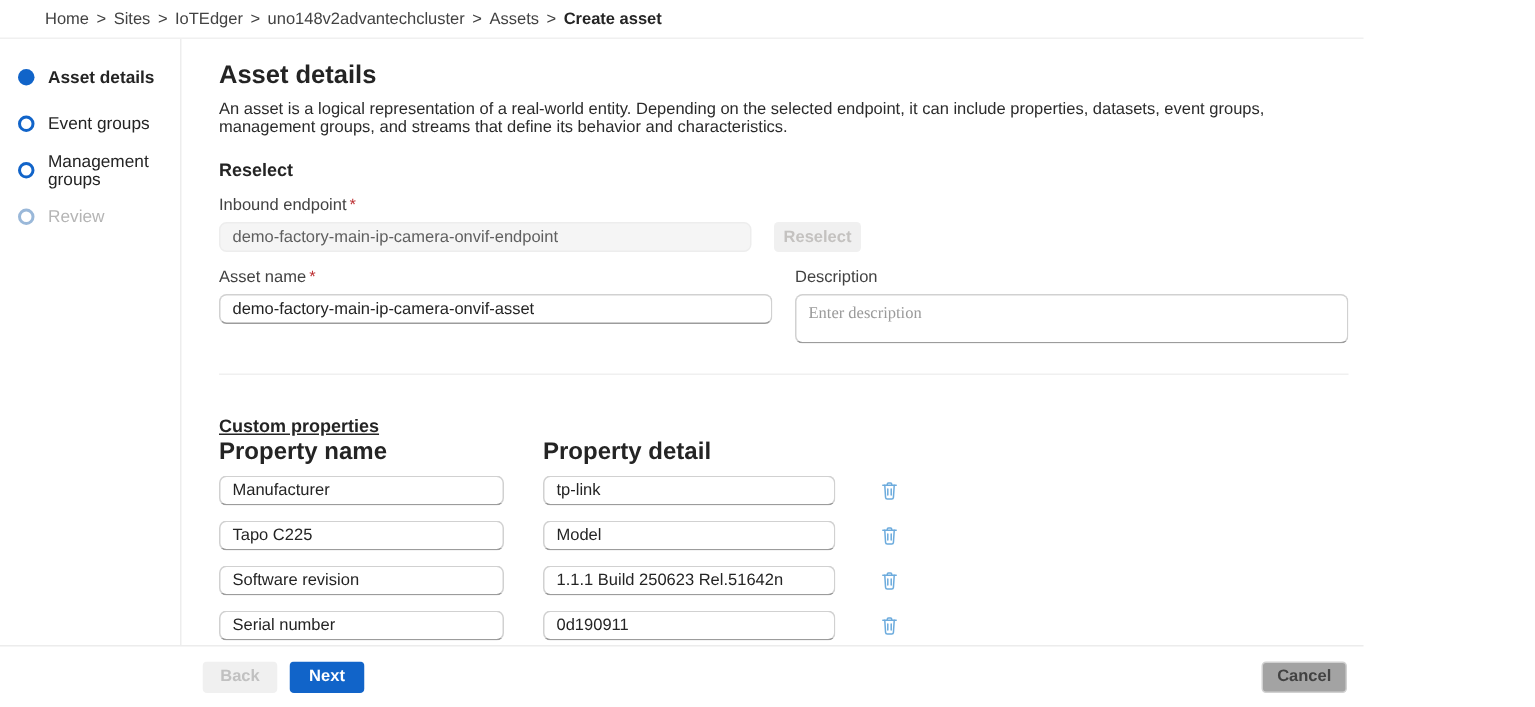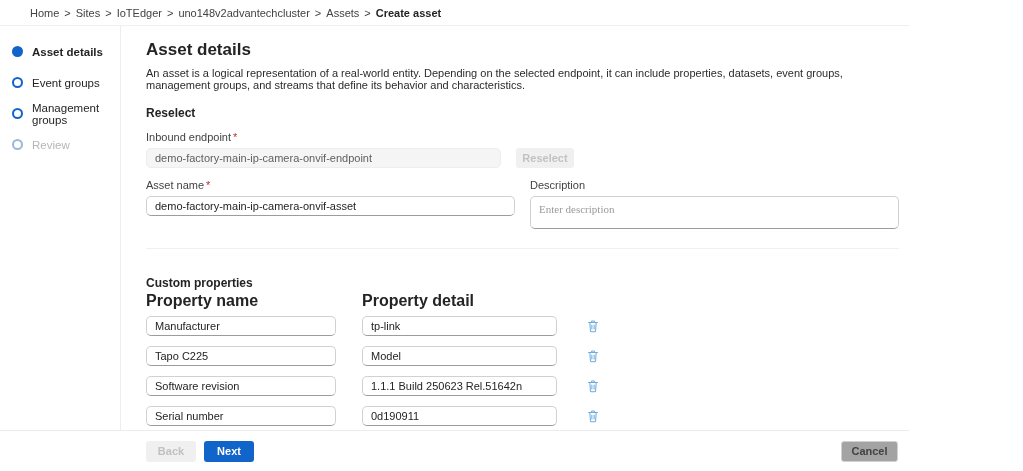--- a/index.html
+++ b/index.html
@@ -91,42 +91,42 @@
   .btn-reselect {
     margin-left: 15px; width: 58px; height: 20px;
     background: #f0f0f0; color: #c4c2c0; cursor: default;
   }
 
   .two-col { display: flex; gap: 15px; }
   .col { flex: 1 1 0; }
 
   .hr { border: none; border-top: 1px solid #f0f0f0; margin-top: 17px; }
 
-  .cp-heading { margin-top: 27px; margin-bottom: 12px; }
+  .cp-heading { margin-top: 27px; margin-bottom: 12px; text-decoration: underline; }
   .cp-grid {
     display: grid;
     grid-template-columns: 190px 195px 30px;
     column-gap: 26px;
     align-items: center;
   }
   .cp-head { font-weight: bold; font-size: 16px; margin-bottom: 6px; }
   .cp-grid .rowgap { height: 10px; grid-column: 1 / 4; }
   .trash-btn {
     border: none; background: transparent; cursor: pointer;
     width: 20px; height: 20px; display: inline-flex; align-items: center; justify-content: center;
   }
 
   
   .footer {
     flex: 0 0 41px; height: 41px;
     border-top: 1px solid #ececec;
     display: flex; align-items: center;
     padding: 0 11px 0 135px;
   }
-  .btn-back { width: 50px; height: 21px; background: #f0f0f0; color: #c1c1c1; cursor: default; margin-left: 11px; }
+  .btn-back { width: 50px; height: 21px; background: #f0f0f0; color: #c1c1c1; cursor: default; }
   .btn-next { width: 50px; height: 21px; background: #1164c9; color: #fff; margin-left: 8px; }
   .footer .spacer { flex: 1 1 auto; }
   .btn-cancel { width: 57px; height: 21px; border-color: #d1d1d1; color: #424242; }
 </style>
 </head>
 <body>
 
 <div class="app">
 
   <div class="breadcrumb-bar">

